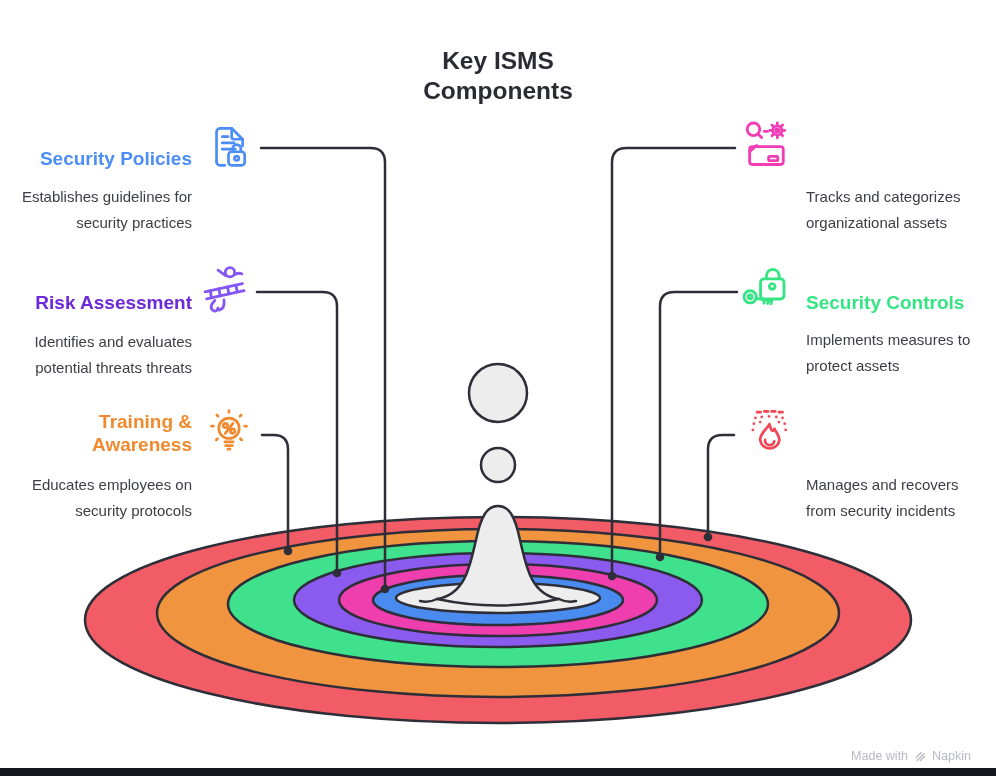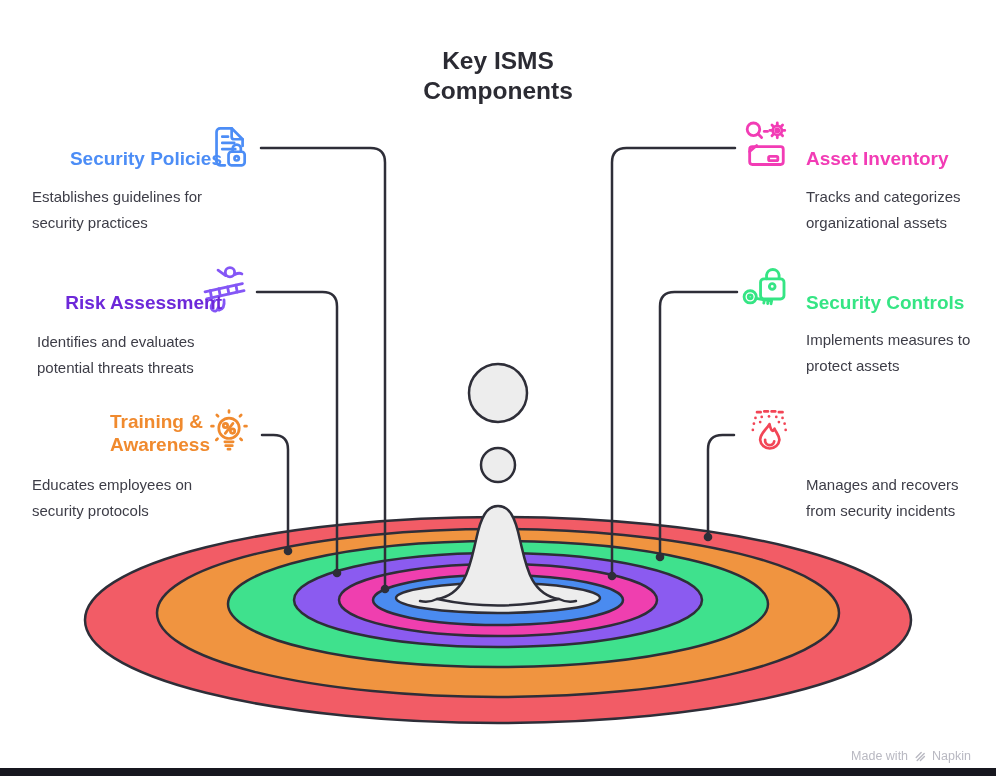--- a/index.html
+++ b/index.html
@@ -4,21 +4,21 @@
 <style>
   html,body { margin:0; padding:0; background:#fff; }
   .canvas { position:relative; width:996px; height:776px; background:#ffffff; overflow:hidden;
             font-family:"Liberation Sans", sans-serif; }
   .layer { position:absolute; left:0; top:0; width:996px; height:776px; }
   .title { position:absolute; top:46px; left:0; width:996px; text-align:center;
            font-size:24.5px; line-height:30px; font-weight:700; color:#2b2b33; }
   .title .inner { width:190px; margin:0 auto; }
   .heading { position:absolute; font-weight:700; font-size:19px; line-height:23px; }
   .desc { position:absolute; font-size:15px; line-height:26px; color:#3d3d47; }
-  .left  { right:774px; text-align:left; }
+  .left  { right:804px; text-align:right; }
   .right { left:806px; text-align:left; }
   .nowrap { white-space:nowrap; }
   .icon { position:absolute; }
   .icon svg { display:block; }
   .ink-stroke { stroke-width:2.5; stroke-linecap:round; stroke-linejoin:round; }
   .icon-stroke { fill:none; stroke-width:2.6; stroke-linecap:round; stroke-linejoin:round; }
   .watermark { position:absolute; right:25px; bottom:13px; display:flex; align-items:center; gap:5px;
                font-size:12.5px; color:#b9b9c2; font-weight:500; }
   .bottom-bar { position:absolute; left:0; bottom:0; width:996px; height:8px; background:#17171f; }
 </style>
@@ -126,21 +126,20 @@
         <path d="M21.5 11.5 H24.5"></path>
         <circle cx="33.5" cy="10.5" r="4.2"></circle>
         <circle cx="33.5" cy="10.5" r="1.4"></circle>
         <path d="M33.5 3.6 V5.4 M33.5 15.6 V17.4 M26.6 10.5 H28.4 M38.6 10.5 H40.4 M28.6 5.6 L29.9 6.9 M37.1 14.1 L38.4 15.4 M38.4 5.6 L37.1 6.9 M29.9 14.1 L28.6 15.4"></path>
         <rect x="8" y="25.5" width="31" height="16.5" rx="2.5"></rect>
         <path d="M8 30 L14.5 24.5"></path>
         <rect x="25.5" y="34.5" width="8.5" height="4" rx="1.2"></rect>
       </g>
     </svg>
   </div>
-  <div class="heading right nowrap" style="top: 147px; color: rgb(242, 60, 181);">Asset Inventory</div>
   <div class="desc right" style="top:184px; width:180px;">Tracks and categorizes organizational assets</div>
 
   <div class="icon" style="left:739px; top:263px;">
     <svg width="54" height="48" viewBox="0 0 48 44">
       <g class="icon-stroke" stroke="#35e584">
         <rect x="19" y="14.5" width="21.5" height="18.5" rx="3.2"></rect>
         <path d="M24.5 14.5 V11 A5.8 5.8 0 0 1 36 11 V14.5"></path>
         <circle cx="29.7" cy="21.5" r="2.6"></circle>
         <circle cx="9.5" cy="31" r="5.6"></circle>
         <circle cx="9.5" cy="31" r="1.8"></circle>

